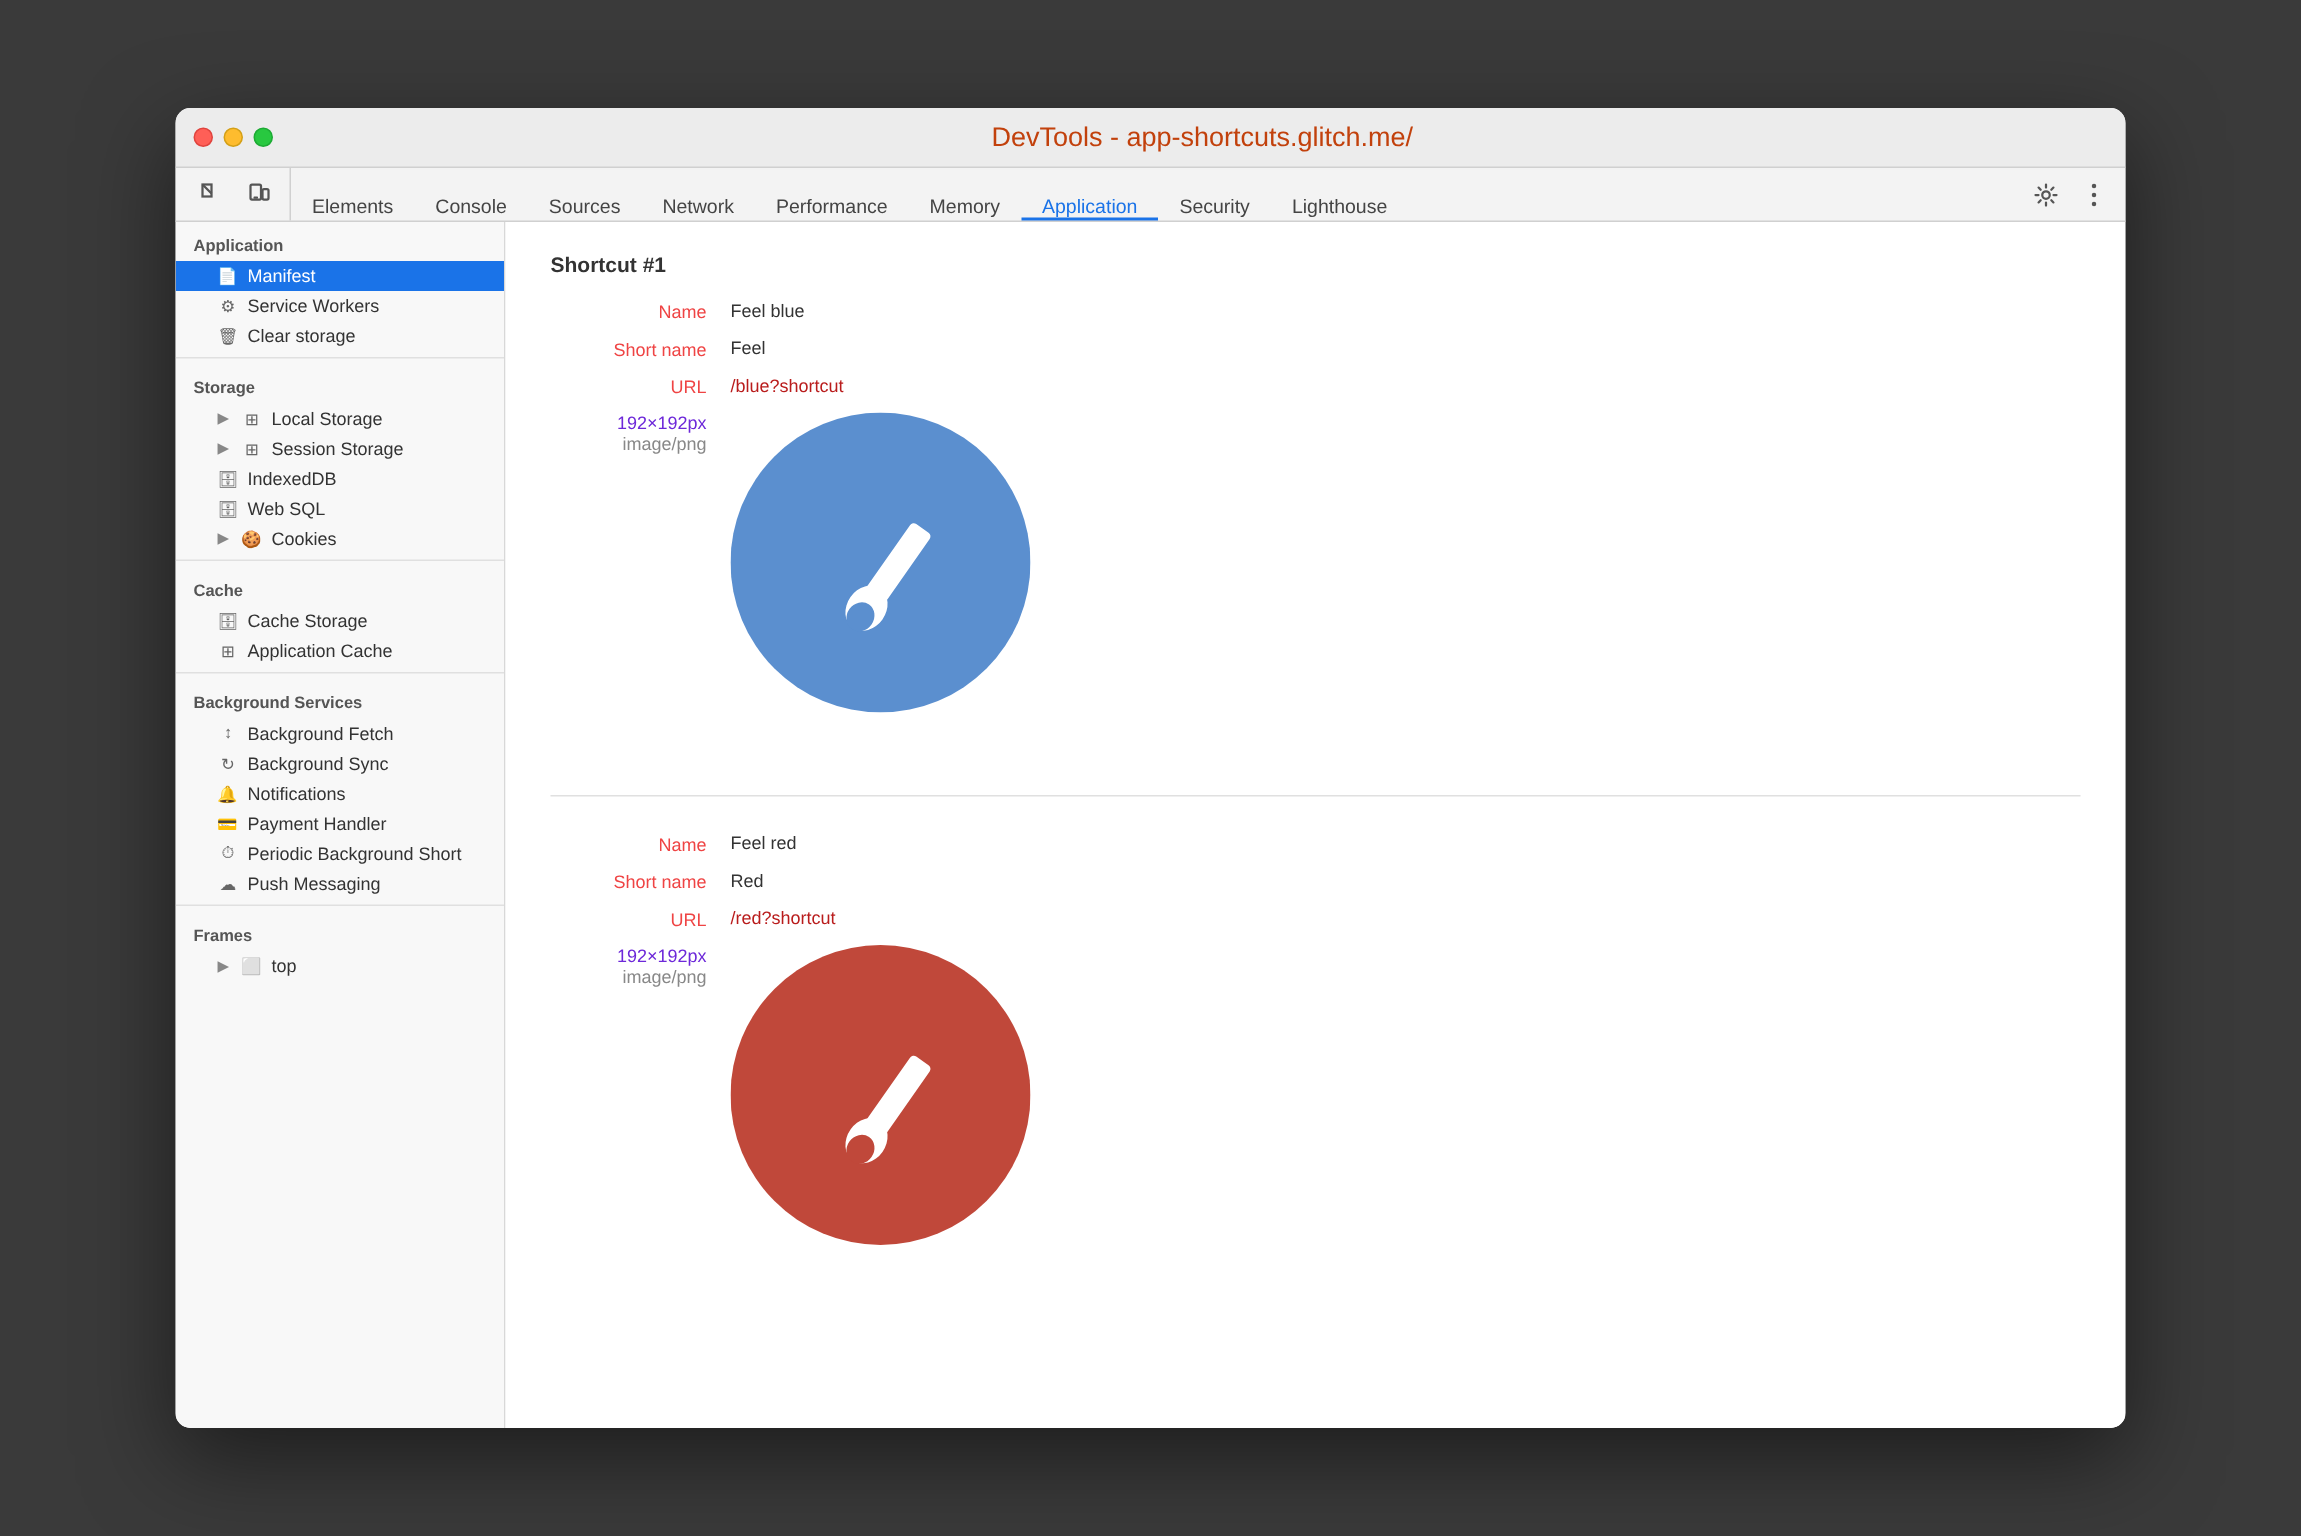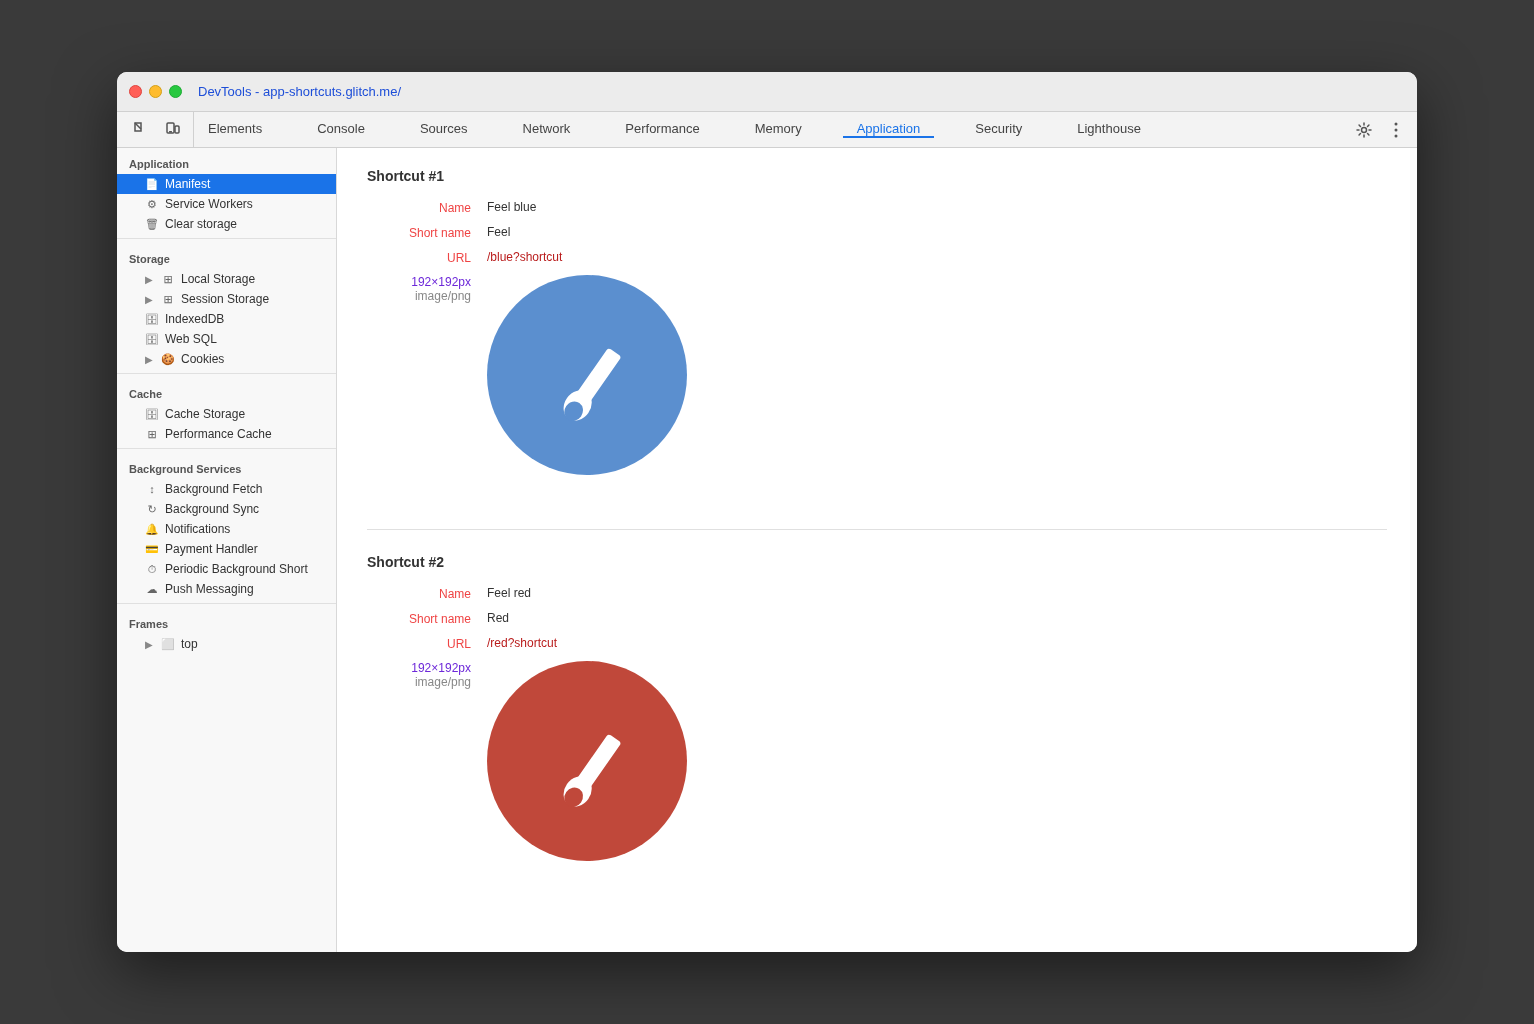--- a/index.html
+++ b/index.html
@@ -38,23 +38,23 @@
     .traffic-light {
       width: 13px;
       height: 13px;
       border-radius: 50%;
     }
     .tl-red { background: #ff5f57; border: 1px solid #e0443e; }
     .tl-yellow { background: #febc2e; border: 1px solid #d4a017; }
     .tl-green { background: #28c840; border: 1px solid #1dab34; }
     .title-bar-title {
       flex: 1;
-      text-align: left;
-      font-size: 13px;
-      color: #1d4ed8;
+      text-align: center;
+      font-size: 18px;
+      color: #c2410c;
       font-weight: 500;
     }
     .devtools-toolbar {
       background: #f3f3f3;
       border-bottom: 1px solid #d0d0d0;
       height: 36px;
       display: flex;
       align-items: stretch;
       flex-shrink: 0;
       padding-left: 4px;
@@ -72,22 +72,21 @@
       display: flex;
       align-items: center;
       justify-content: center;
       border-radius: 3px;
       cursor: pointer;
       color: #555;
       font-size: 14px;
     }
     .tab-list {
       display: flex;
-      align-items: center;
-      gap: 27px;
+      align-items: flex-end;
     }
     .tab {
       padding: 0 14px;
       font-size: 13px;
       color: #444;
       display: flex;
       align-items: center;
       cursor: pointer;
       border-bottom: 2px solid transparent;
       white-space: nowrap;
@@ -343,21 +342,21 @@
 
       <div class="sidebar-divider"></div>
 
       <div class="sidebar-section-title">Cache</div>
       <div class="sidebar-item indent1">
         <span class="sidebar-item-icon">🗄</span>
         <span>Cache Storage</span>
       </div>
       <div class="sidebar-item indent1">
         <span class="sidebar-item-icon">⊞</span>
-        <span>Performance Cache</span>
+        <span>Application Cache</span>
       </div>
 
       <div class="sidebar-divider"></div>
 
       <div class="sidebar-section-title">Background Services</div>
       <div class="sidebar-item indent1">
         <span class="sidebar-item-icon">↕</span>
         <span>Background Fetch</span>
       </div>
       <div class="sidebar-item indent1">
@@ -421,21 +420,20 @@
                 <rect x="42" y="10" width="16" height="55" rx="3" fill="white"></rect>
                 <ellipse cx="50" cy="75" rx="13" ry="16" fill="white"></ellipse>
                 <ellipse cx="50" cy="82" rx="9" ry="10" fill="#5b8fcf"></ellipse>
               </g>
             </svg>
           </div>
         </div>
       </div>
 
       <div class="shortcut-section">
-        <div class="shortcut-title">Shortcut #2</div>
 
         <div class="field-row">
           <div class="field-label">Name</div>
           <div class="field-value">Feel red</div>
         </div>
         <div class="field-row">
           <div class="field-label">Short name</div>
           <div class="field-value">Red</div>
         </div>
         <div class="field-row">

